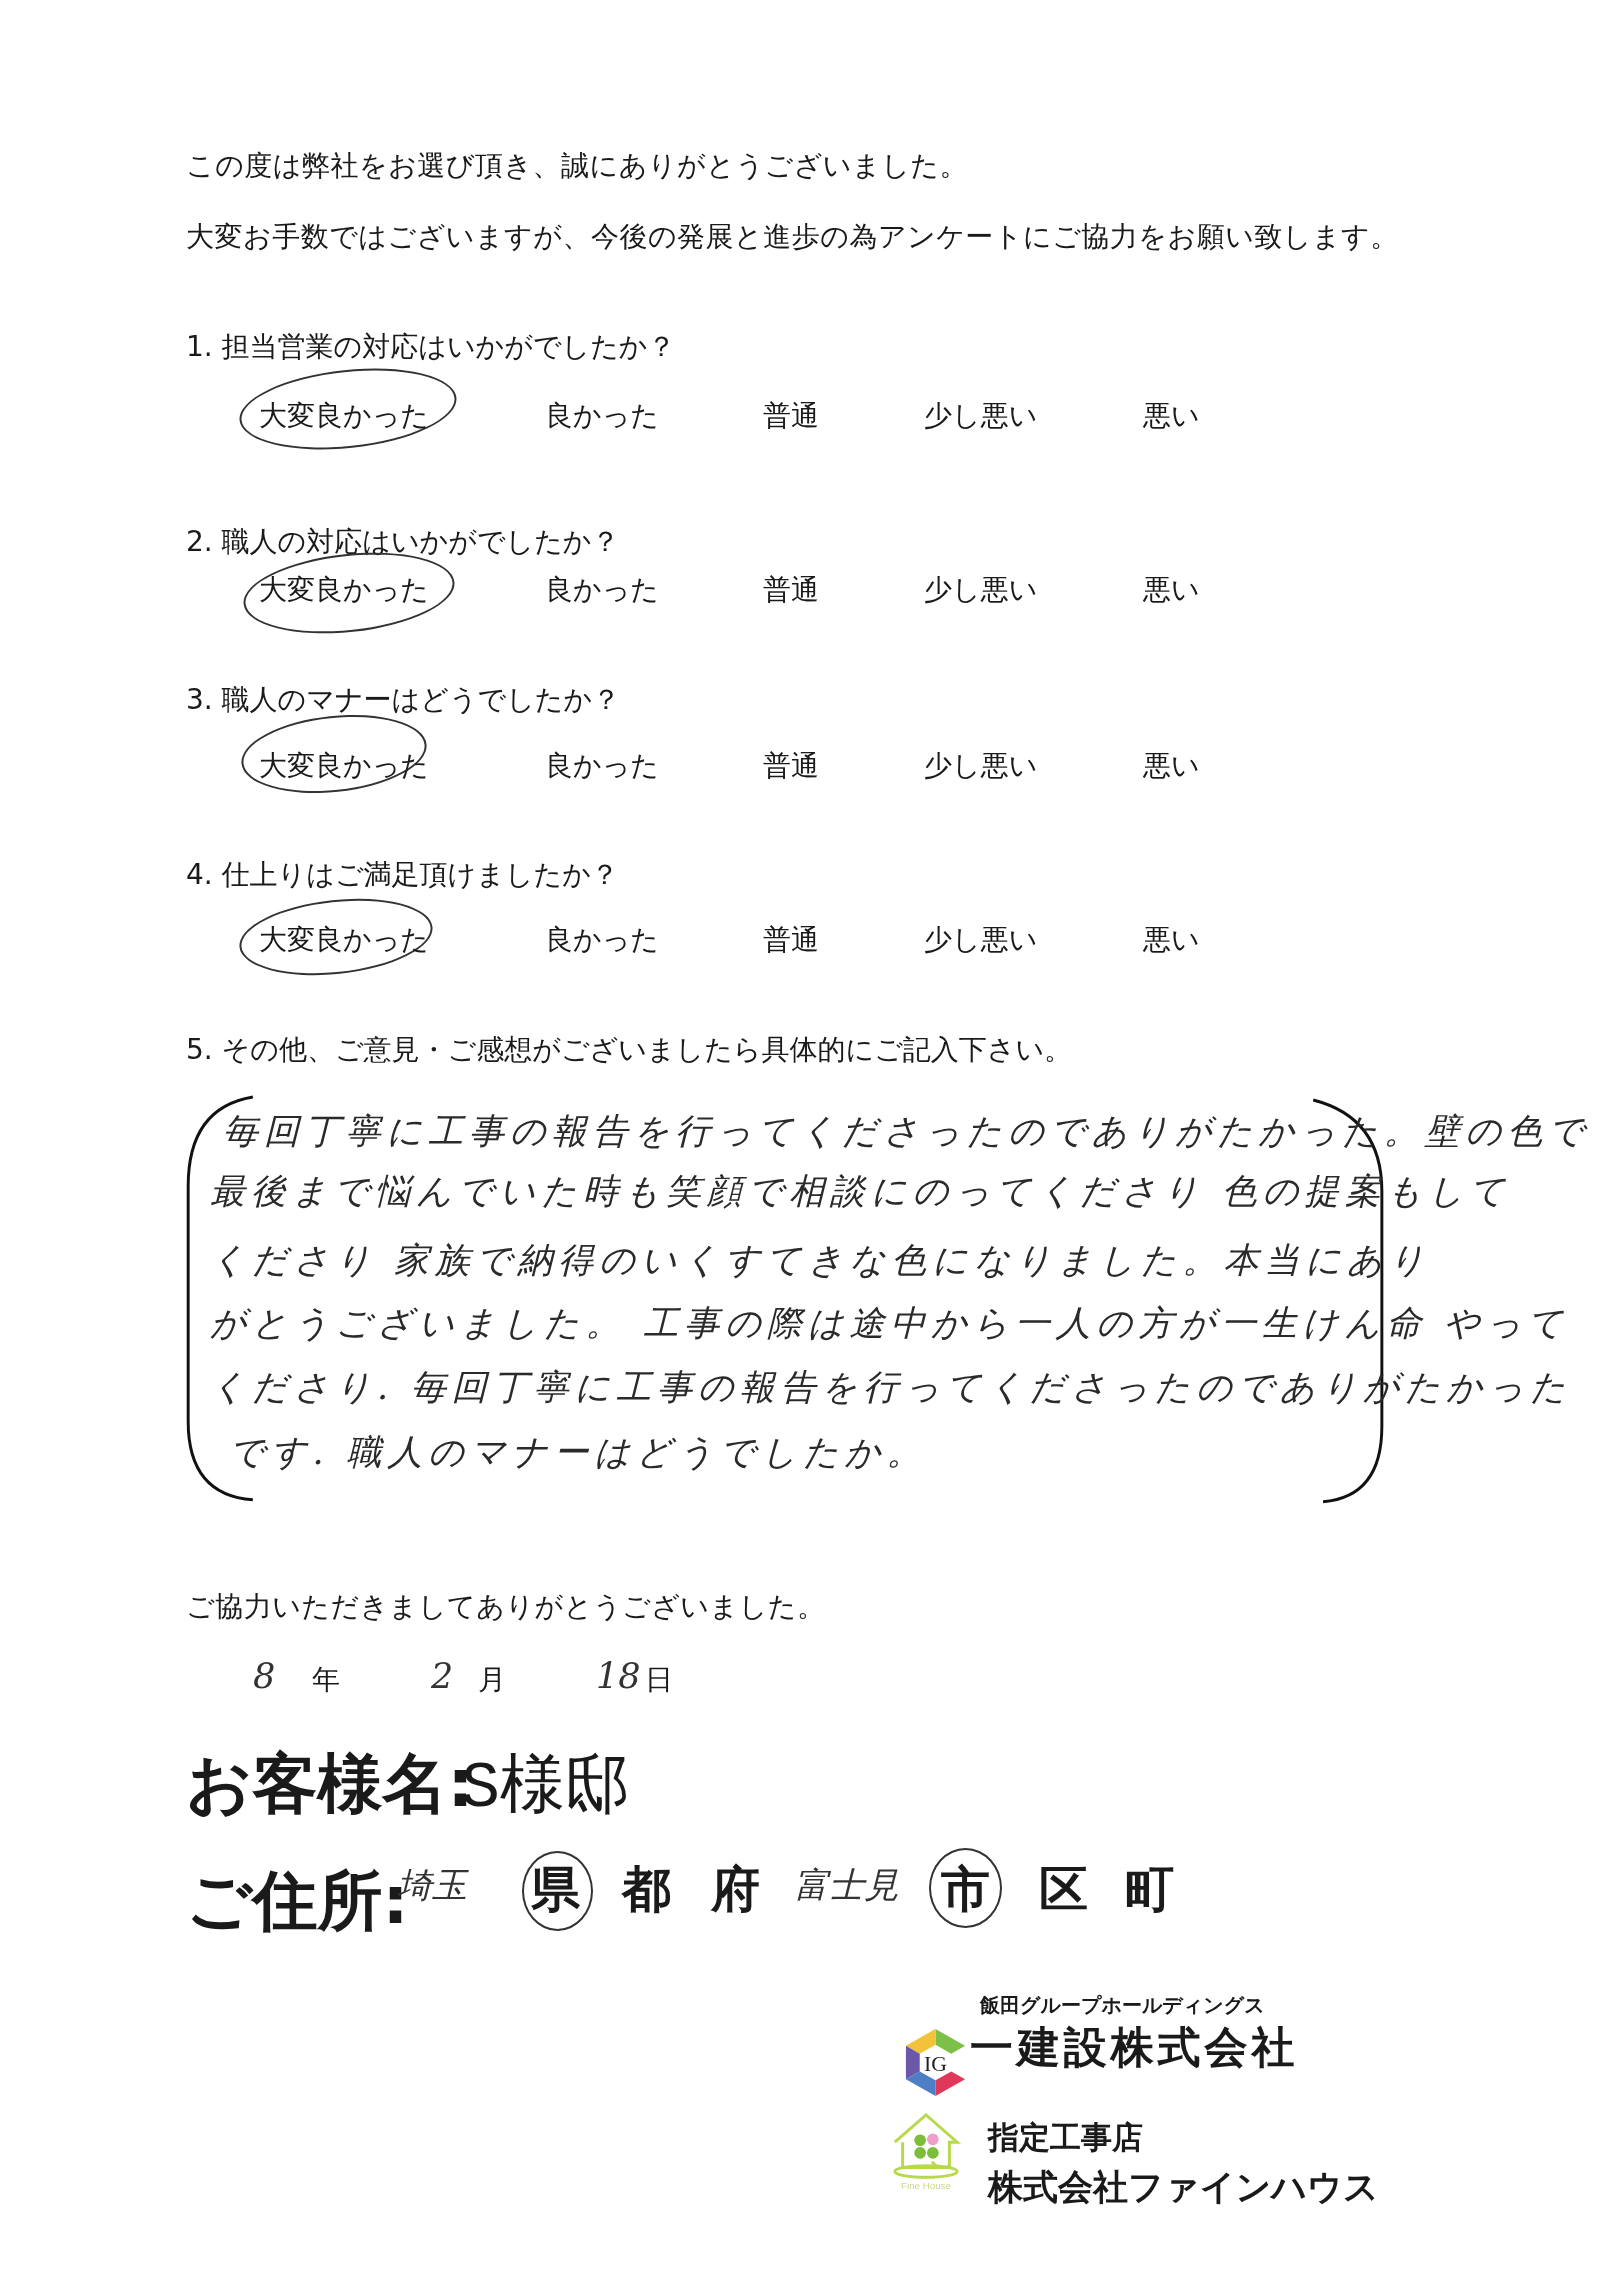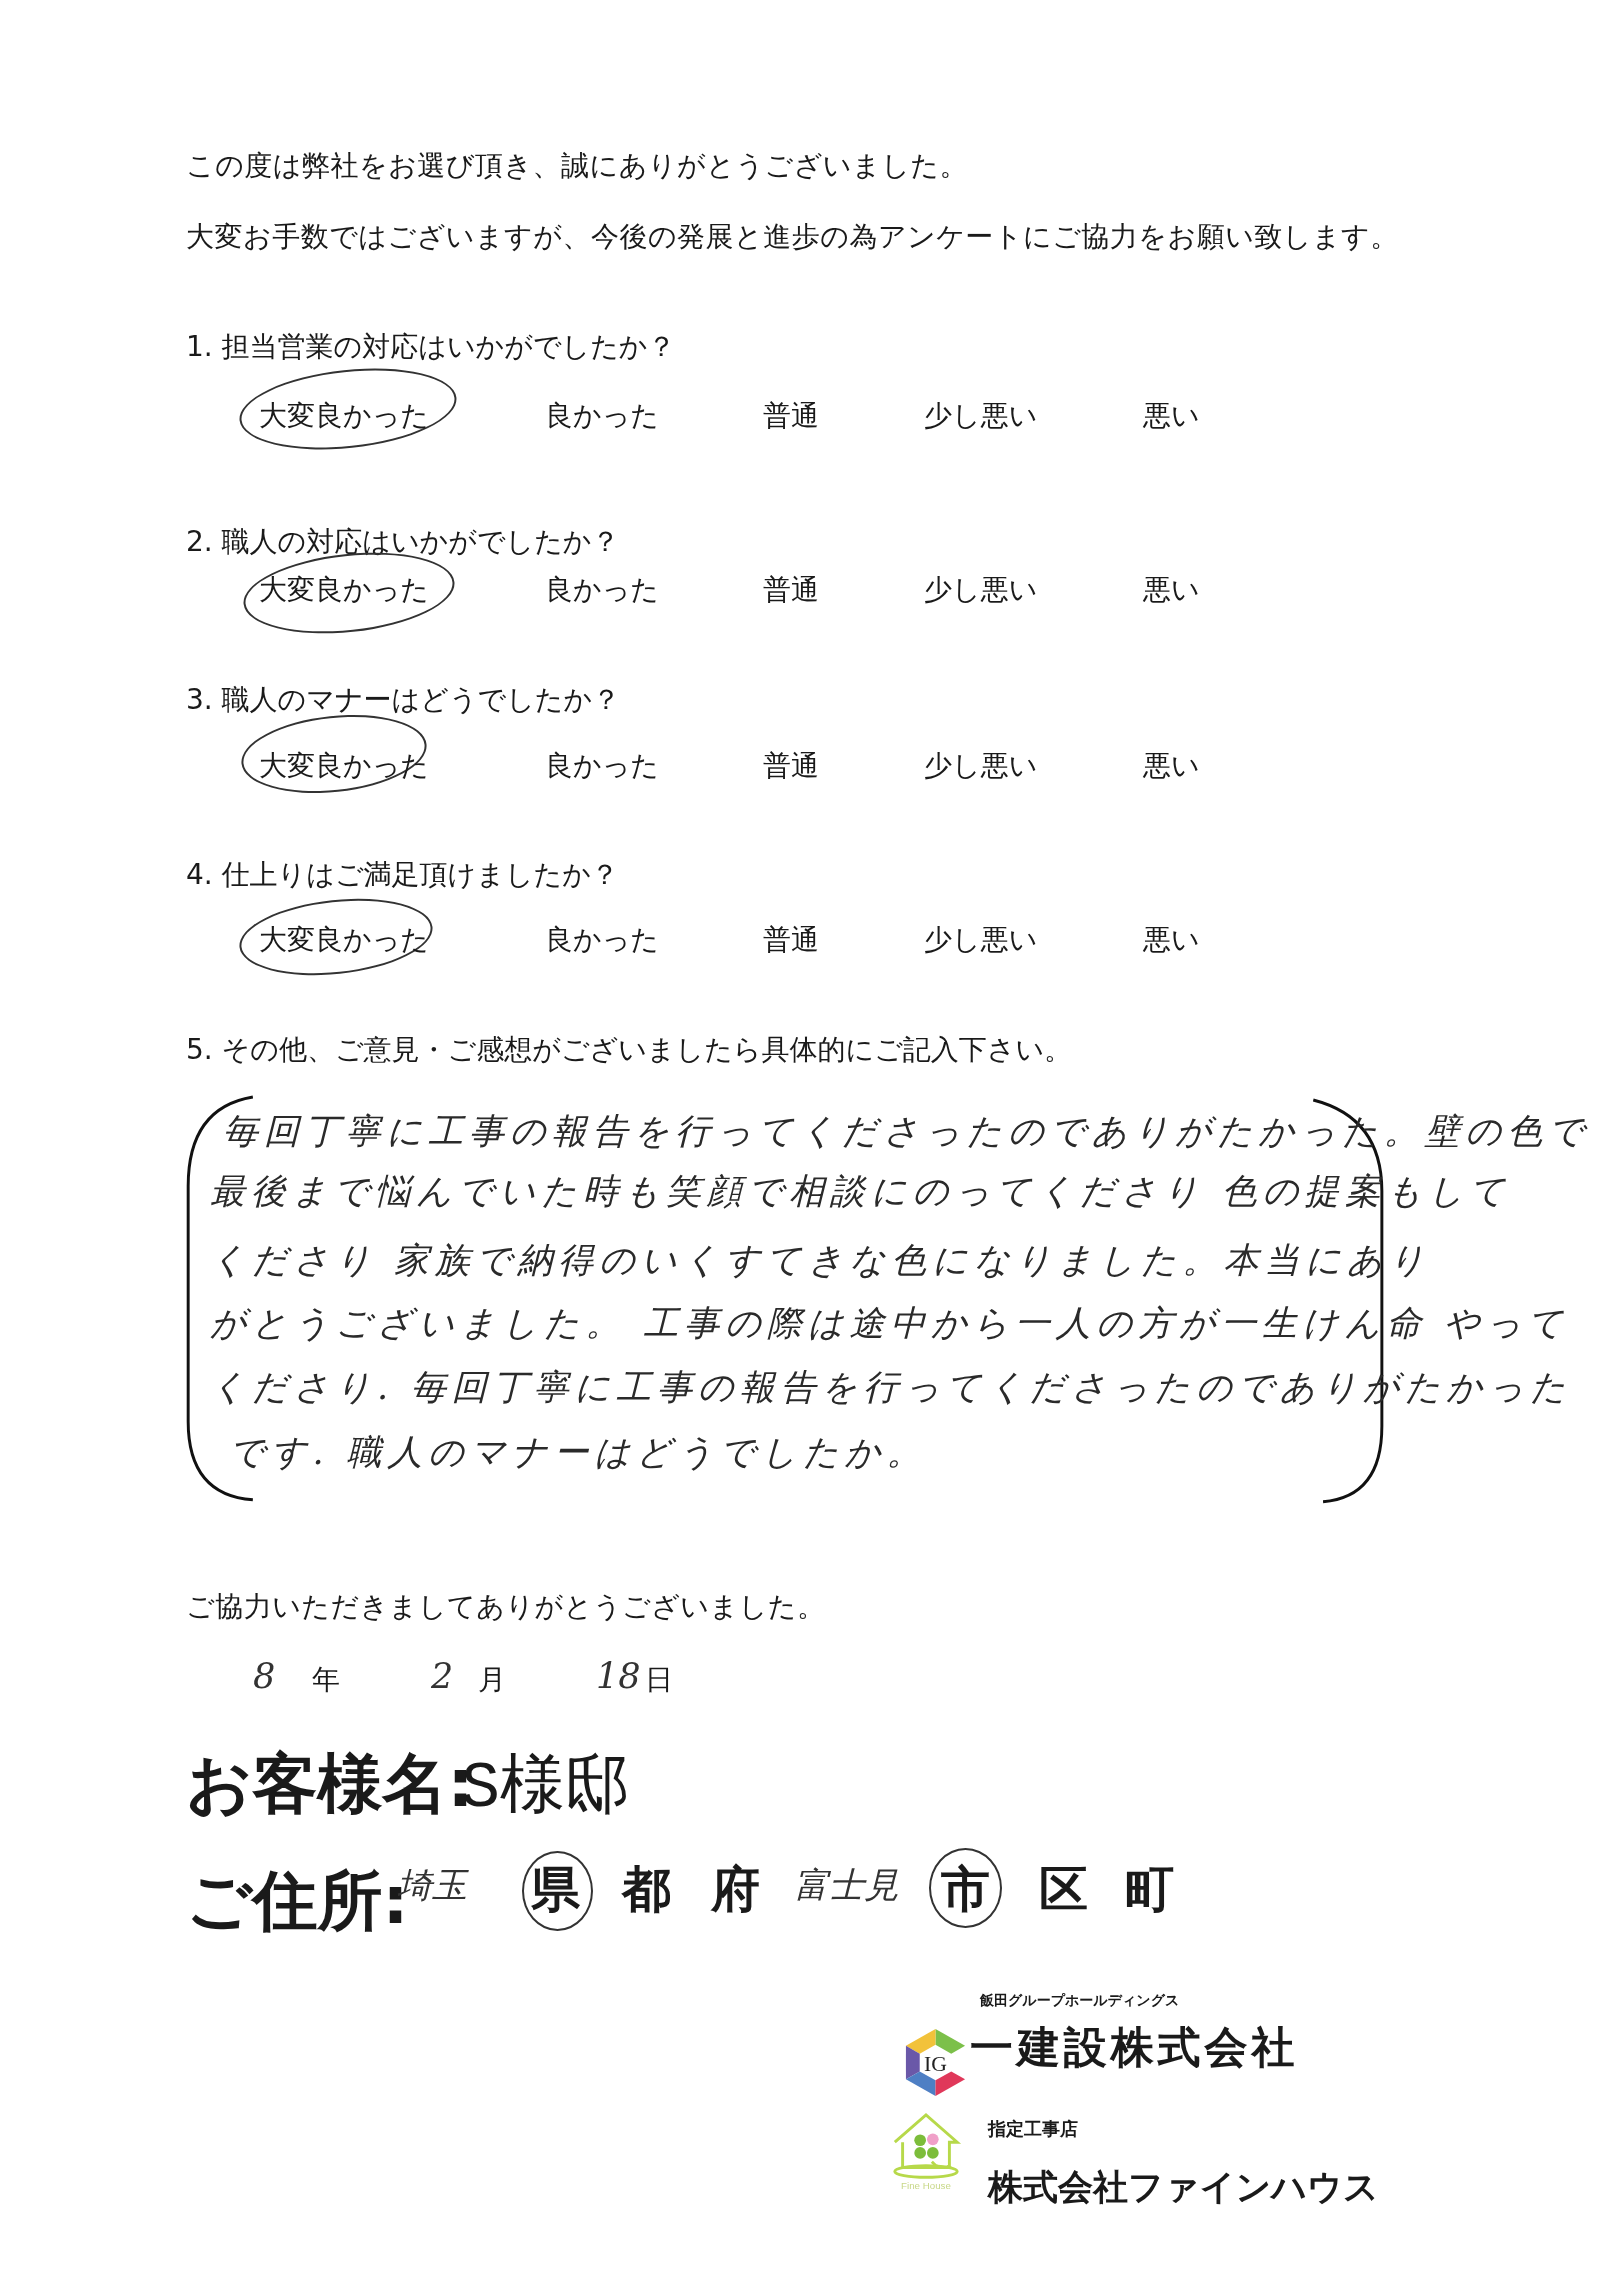--- a/index.html
+++ b/index.html
@@ -113,28 +113,28 @@
 <div>
   <svg class="abs" style="left:900px; top:2027px;" width="71" height="71" viewBox="0 0 72 72">
     <polygon points="36,2 66,19 66,53 36,70 6,53 6,19" fill="#ffffff"></polygon>
     <polygon points="36,2 66,19 52,27 36,18" fill="#7cc04a"></polygon>
     <polygon points="36,2 36,18 20,27 6,19" fill="#f2c23a"></polygon>
     <polygon points="6,19 20,27 20,45 6,53" fill="#6a58a8"></polygon>
     <polygon points="6,53 20,45 36,54 36,70" fill="#4e7fc4"></polygon>
     <polygon points="36,70 36,54 52,45 66,53" fill="#e0385a"></polygon>
     <text x="36" y="45" text-anchor="middle" font-family="Liberation Serif, serif" font-size="22" fill="#222">IG</text>
   </svg>
-  <div class="abs" style="left:980px; top:1992px; font-size:14px; font-weight:bold;">飯田グループホールディングス</div>
+  <div class="abs" style="left:980px; top:1992px; font-size:20px; font-weight:bold;">飯田グループホールディングス</div>
   <div class="abs" style="left:970px; top:2019px; font-family:'DejaVu Serif','Liberation Serif',serif; font-size:43px; font-weight:bold; letter-spacing:3.9px;">一建設株式会社</div>
 
   <svg class="abs" style="left:887px; top:2107px;" width="78" height="86" viewBox="0 0 80 88">
     <path d="M8 36 L40 8 L72 36 L64 36 L64 60 Q60 64 50 60 L46 56 M16 36 L16 62 L66 62" fill="none" stroke="#b7d94a" stroke-width="3"></path>
     <ellipse cx="40" cy="66" rx="32" ry="6" fill="none" stroke="#b7d94a" stroke-width="3"></ellipse>
     <circle cx="34" cy="34" r="6" fill="#7cbd3a"></circle>
     <circle cx="47" cy="33" r="6" fill="#f0a0c8"></circle>
     <circle cx="34" cy="47" r="6" fill="#7cbd3a"></circle>
     <circle cx="47" cy="47" r="6" fill="#7cbd3a"></circle>
     <text x="40" y="84" text-anchor="middle" font-family="Liberation Sans, sans-serif" font-size="10" fill="#c8d888">Fine House</text>
   </svg>
-  <div class="abs" style="left:988px; top:2117px; font-size:18px; font-weight:bold;">指定工事店</div>
+  <div class="abs" style="left:988px; top:2117px; font-size:31px; font-weight:bold;">指定工事店</div>
   <div class="abs" style="left:988px; top:2164px; font-size:35px; font-weight:bold;">株式会社ファインハウス</div>
 </div>
 
 
 </body></html>

